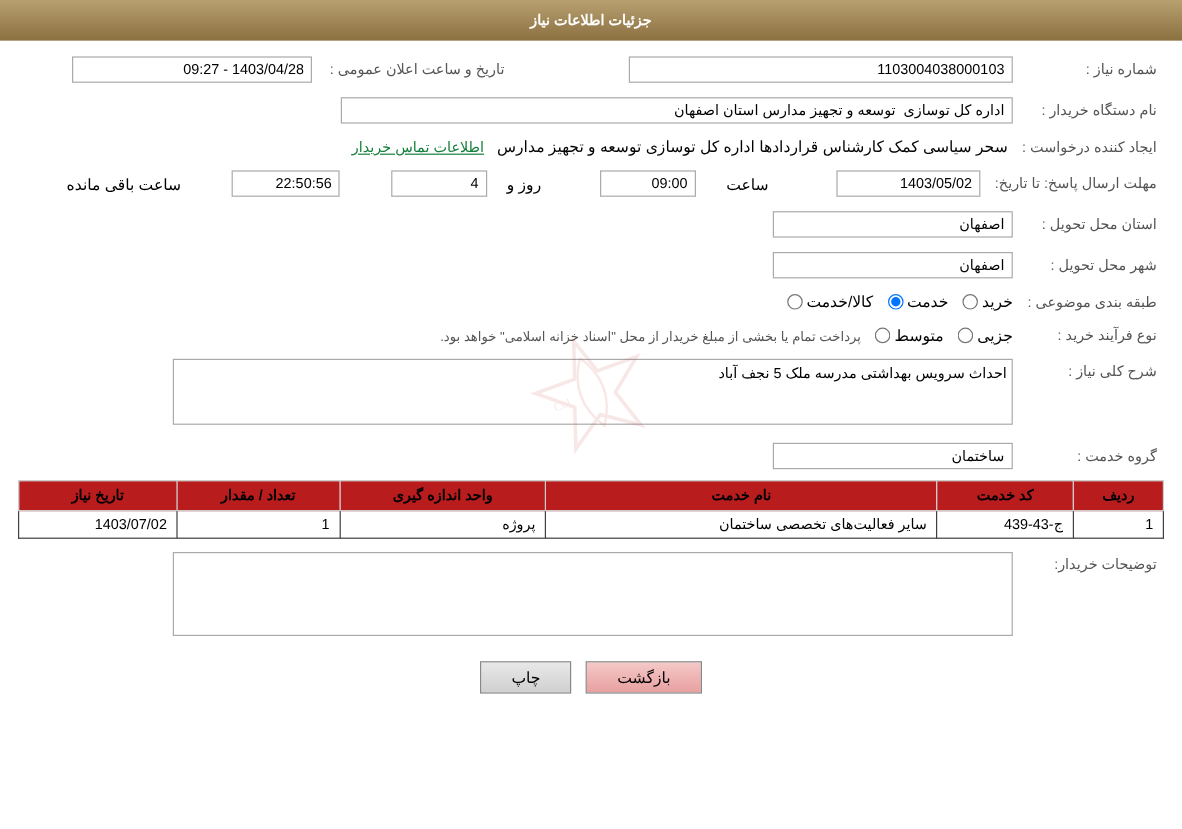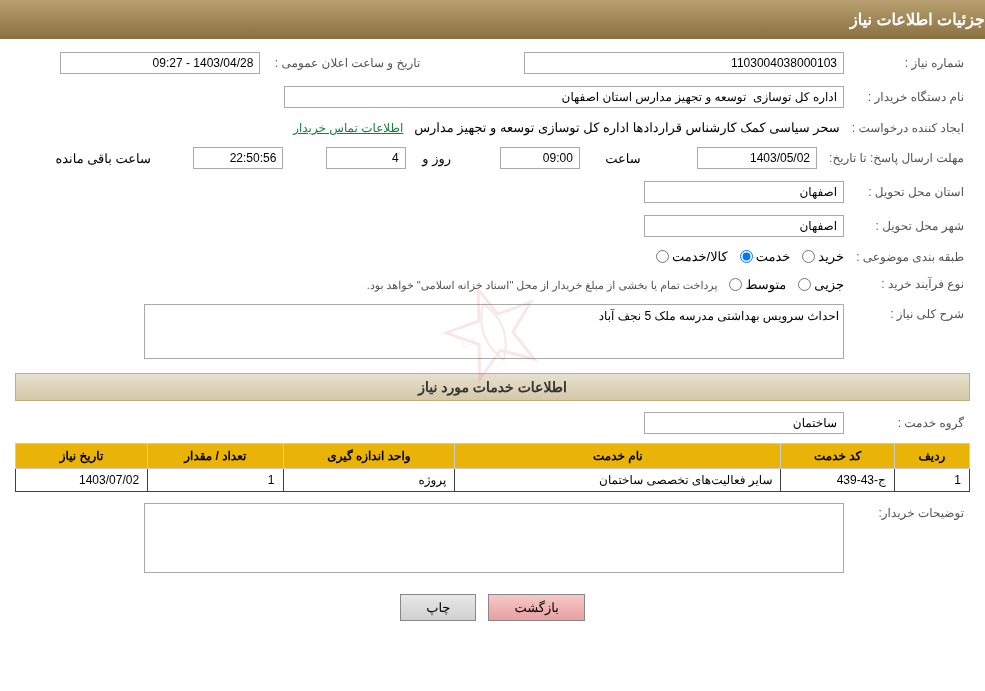--- a/index.html
+++ b/index.html
@@ -11,23 +11,23 @@
     }
     .page-wrapper {
       max-width: 985px;
       margin: 0 auto;
       background: #fff;
       min-height: 691px;
     }
     .header-bar {
       background: linear-gradient(to bottom, #b8a070, #8b7040);
       color: #fff;
-      text-align: right;
+      text-align: center;
       padding: 10px 0;
-      font-size: 16px;
+      font-size: 12px;
       font-weight: bold;
     }
     .main-content {
       padding: 10px 15px;
       background: #fff;
     }
     .info-table {
       width: 100%;
       border-collapse: collapse;
       margin-bottom: 6px;
@@ -78,21 +78,21 @@
       color: #333;
       margin: 8px 0;
       text-align: center;
     }
     .service-table {
       width: 100%;
       border-collapse: collapse;
       margin-bottom: 6px;
     }
     .service-table th {
-      background: #eab308;
+      background: #b91c1c;
       border: 1px solid #ccc;
       padding: 5px 8px;
       font-size: 12px;
       font-weight: bold;
       text-align: center;
     }
     .service-table td {
       border: 1px solid #404040;
       padding: 4px 8px;
       font-size: 12px;
@@ -295,21 +295,20 @@
                 <path d="M50 20 Q70 50 50 80 Q30 50 50 20" fill="none" stroke="#cc4444" stroke-width="2"></path>
                 <text x="30" y="55" font-size="10" fill="#cc4444" font-family="Tahoma">Col</text>
               </svg>
             </div>
           </div>
         </td>
       </tr>
     </tbody>
       </table>
 
-    <div class="divider-section">اطلاعات خدمات مورد نیاز</div>
 
     <table class="info-table">
       <tbody>
           <tr>
         <td class="label-cell">گروه خدمت :</td>
         <td class="value-cell">
           <input class="input-box input-medium" type="text" readonly="" value="ساختمان" style="">
         </td>
       </tr>
     </tbody>

